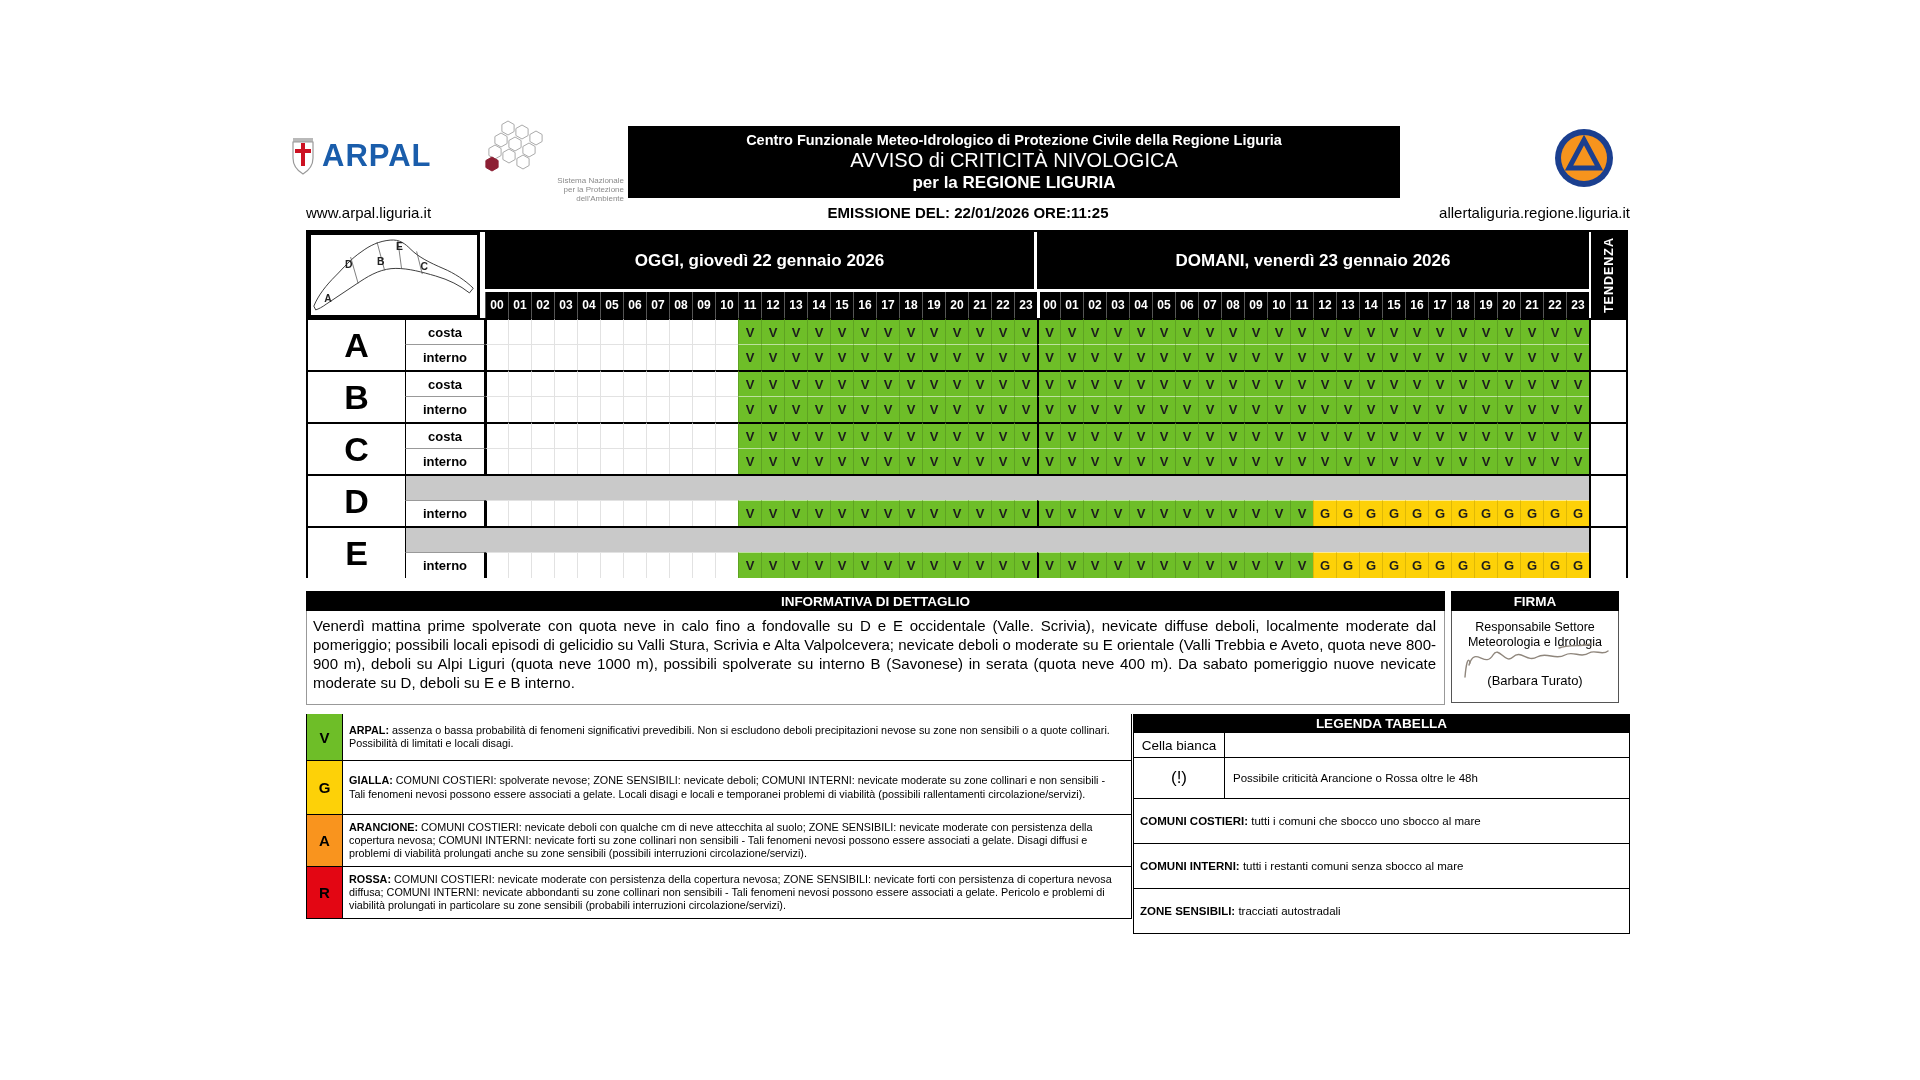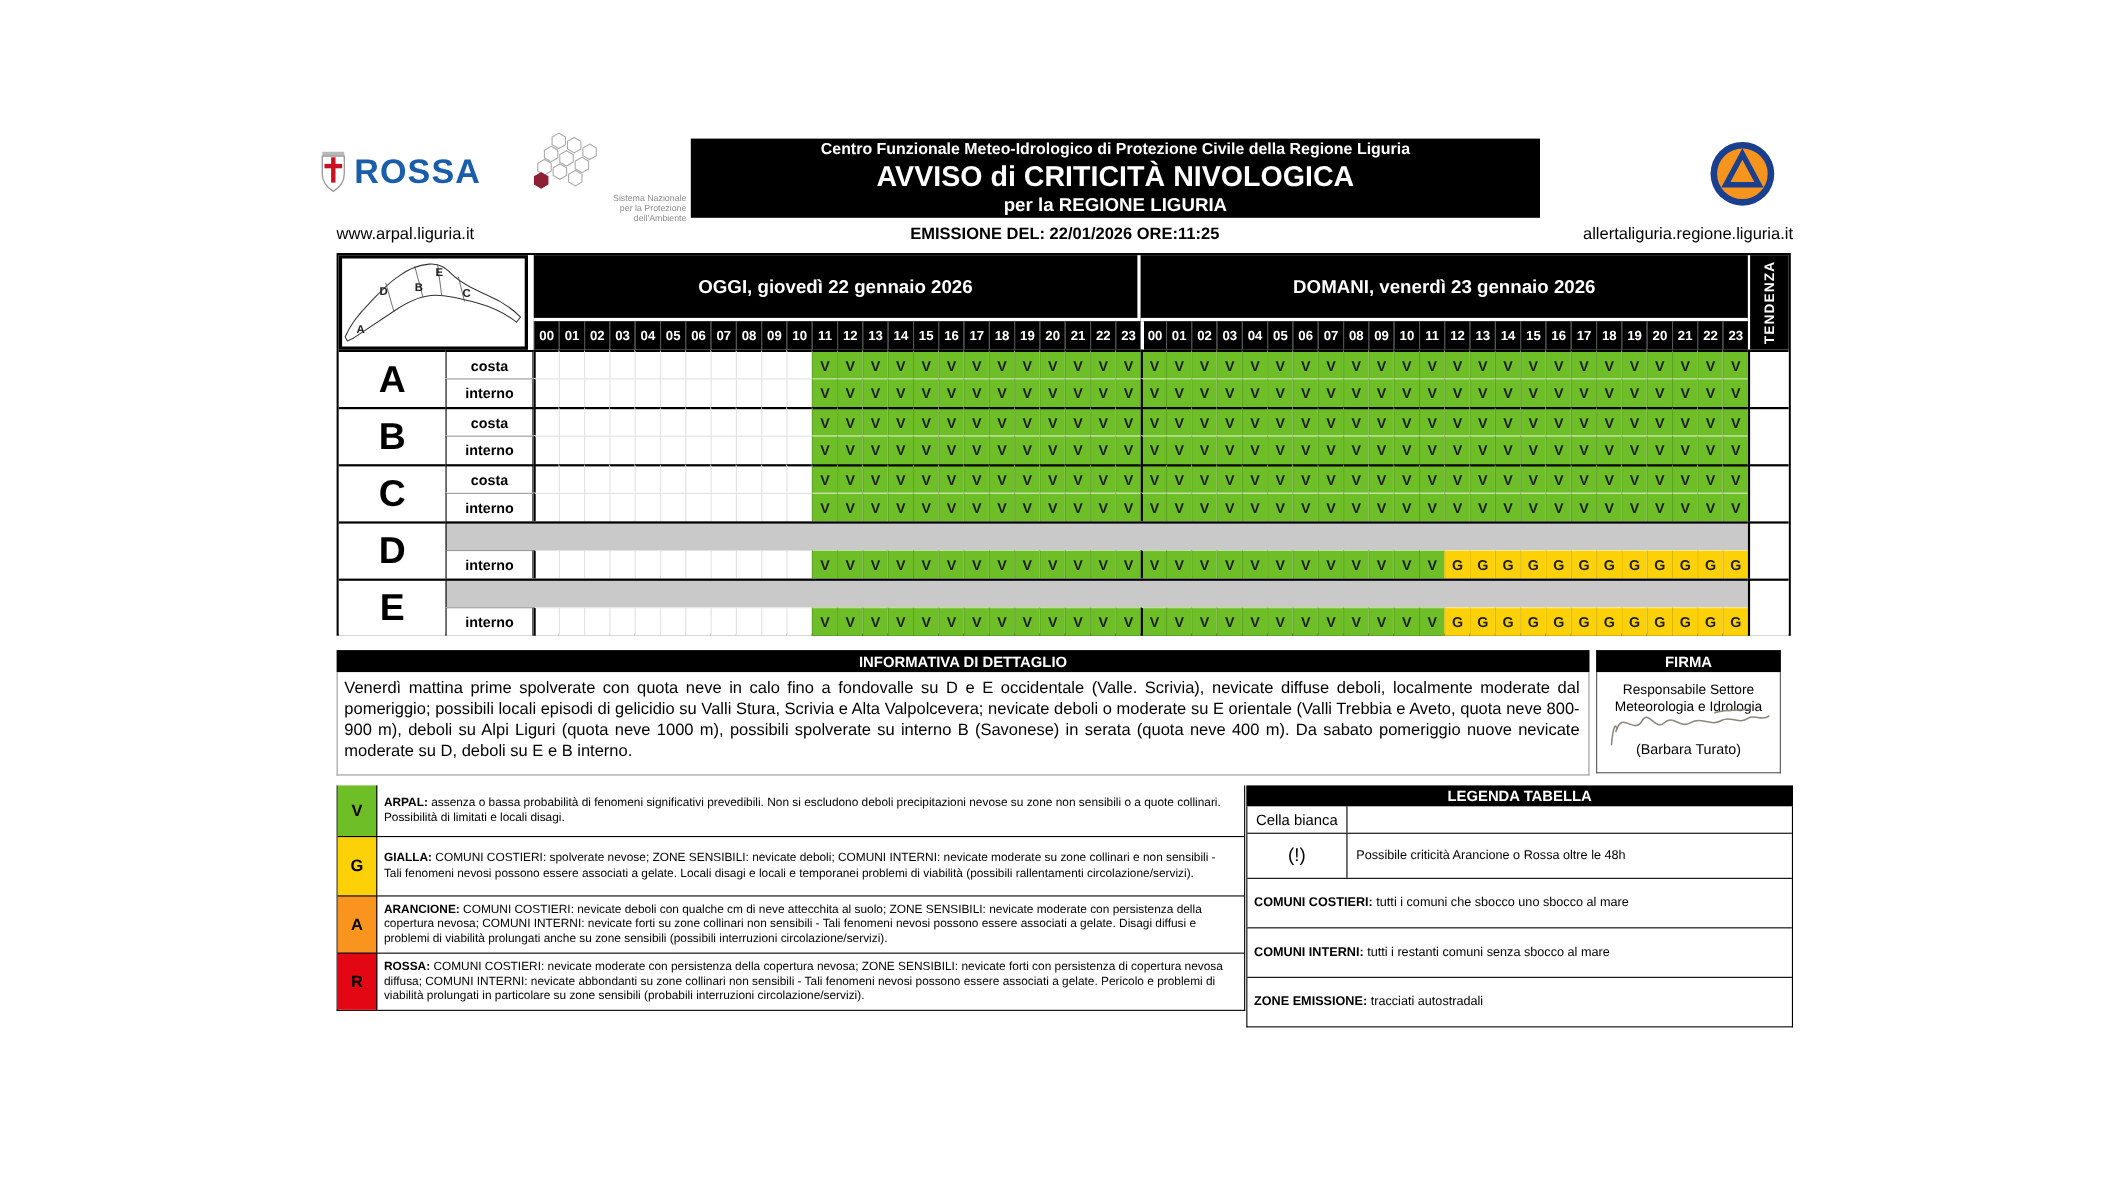--- a/index.html
+++ b/index.html
@@ -7,21 +7,21 @@
         font-family:"Liberation Sans","DejaVu Sans",sans-serif;color:#000;}
 
   
   .arpal-logo{position:absolute;left:290px;top:136px;display:flex;align-items:center;gap:6px;}
   .arpal-text{font-weight:bold;font-size:31px;color:#1A5DAB;letter-spacing:1px;}
   .snpa-logo{position:absolute;left:478px;top:120px;width:118px;height:80px;}
   .snpa-text{position:absolute;right:-28px;top:56px;text-align:right;font-size:8px;line-height:9px;color:#8a8a8a;}
   .title-box{position:absolute;left:628px;top:126px;width:772px;height:72px;background:#000;color:#fff;
              display:flex;flex-direction:column;justify-content:center;text-align:center;gap:1px;}
   .title-l1{font-weight:bold;font-size:14.5px;}
-  .title-l2{font-weight:bold;font-size:26px;}
+  .title-l2{font-weight:normal;font-size:20px;}
   .title-l3{font-weight:bold;font-size:17px;}
   .pc-logo{position:absolute;left:1553px;top:127px;}
   .url-left{position:absolute;left:306px;top:204px;font-size:15px;}
   .emission{position:absolute;left:306px;top:204px;width:1324px;text-align:center;font-weight:bold;font-size:15px;}
   .url-right{position:absolute;left:1400px;top:204px;width:230px;text-align:right;font-size:15px;}
 
   
   .alert-table{position:absolute;left:306px;top:230px;width:1322px;height:348px;border:2px solid #000;
                display:grid;grid-template-columns:97px 80px repeat(48,1fr) 37px;
                grid-template-rows:60px 26px repeat(10,26px);background:#fff;box-sizing:border-box;}
@@ -99,21 +99,21 @@
 
 <div class="page">
 
   <div class="arpal-logo">
     <svg width="26" height="40" viewBox="0 0 26 40">
       <path d="M3,2 h20 v4 h-20 z" fill="#b9b9b9"></path>
       <path d="M3,6 h20 v16 c0,8 -5,13 -10,16 c-5,-3 -10,-8 -10,-16 z" fill="#fff" stroke="#999" stroke-width="1.2"></path>
       <rect x="11" y="7" width="4" height="23" fill="#cc1122"></rect>
       <rect x="5" y="13" width="16" height="4" fill="#cc1122"></rect>
     </svg>
-    <span class="arpal-text">ROSSA</span>
+    <span class="arpal-text">ARPAL</span>
   </div>
 
   <div class="snpa-logo">
     <svg width="75" height="58" viewBox="0 0 75 58">
       <g fill="none" stroke="#aaa" stroke-width="1">
         <polygon points="30,1 36.1,4.5 36.1,11.5 30,15 23.9,11.5 23.9,4.5"></polygon>
         <polygon points="44,5 50.1,8.5 50.1,15.5 44,19 37.9,15.5 37.9,8.5"></polygon>
         <polygon points="58,11 64.1,14.5 64.1,21.5 58,25 51.9,21.5 51.9,14.5"></polygon>
         <polygon points="23,13 29.1,16.5 29.1,23.5 23,27 16.9,23.5 16.9,16.5"></polygon>
         <polygon points="37,17 43.1,20.5 43.1,27.5 37,31 30.9,27.5 30.9,20.5"></polygon>
@@ -677,18 +677,18 @@
         <div class="leg-key bang">(!)</div>
         <div class="leg-val">Possibile criticità Arancione o Rossa oltre le 48h</div>
       </div>
       <div class="leg-full rf">
         <div><b>COMUNI COSTIERI:</b> <span>tutti i comuni che sbocco uno sbocco al mare</span></div>
       </div>
       <div class="leg-full rf">
         <div><b>COMUNI INTERNI:</b> <span>tutti i restanti comuni senza sbocco al mare</span></div>
       </div>
       <div class="leg-full rf">
-        <div><b>ZONE EMISSIONE:</b> <span>tracciati autostradali</span></div>
+        <div><b>ZONE SENSIBILI:</b> <span>tracciati autostradali</span></div>
       </div>
     </div>
   </div>
 
 </div>
 
 </body></html>

